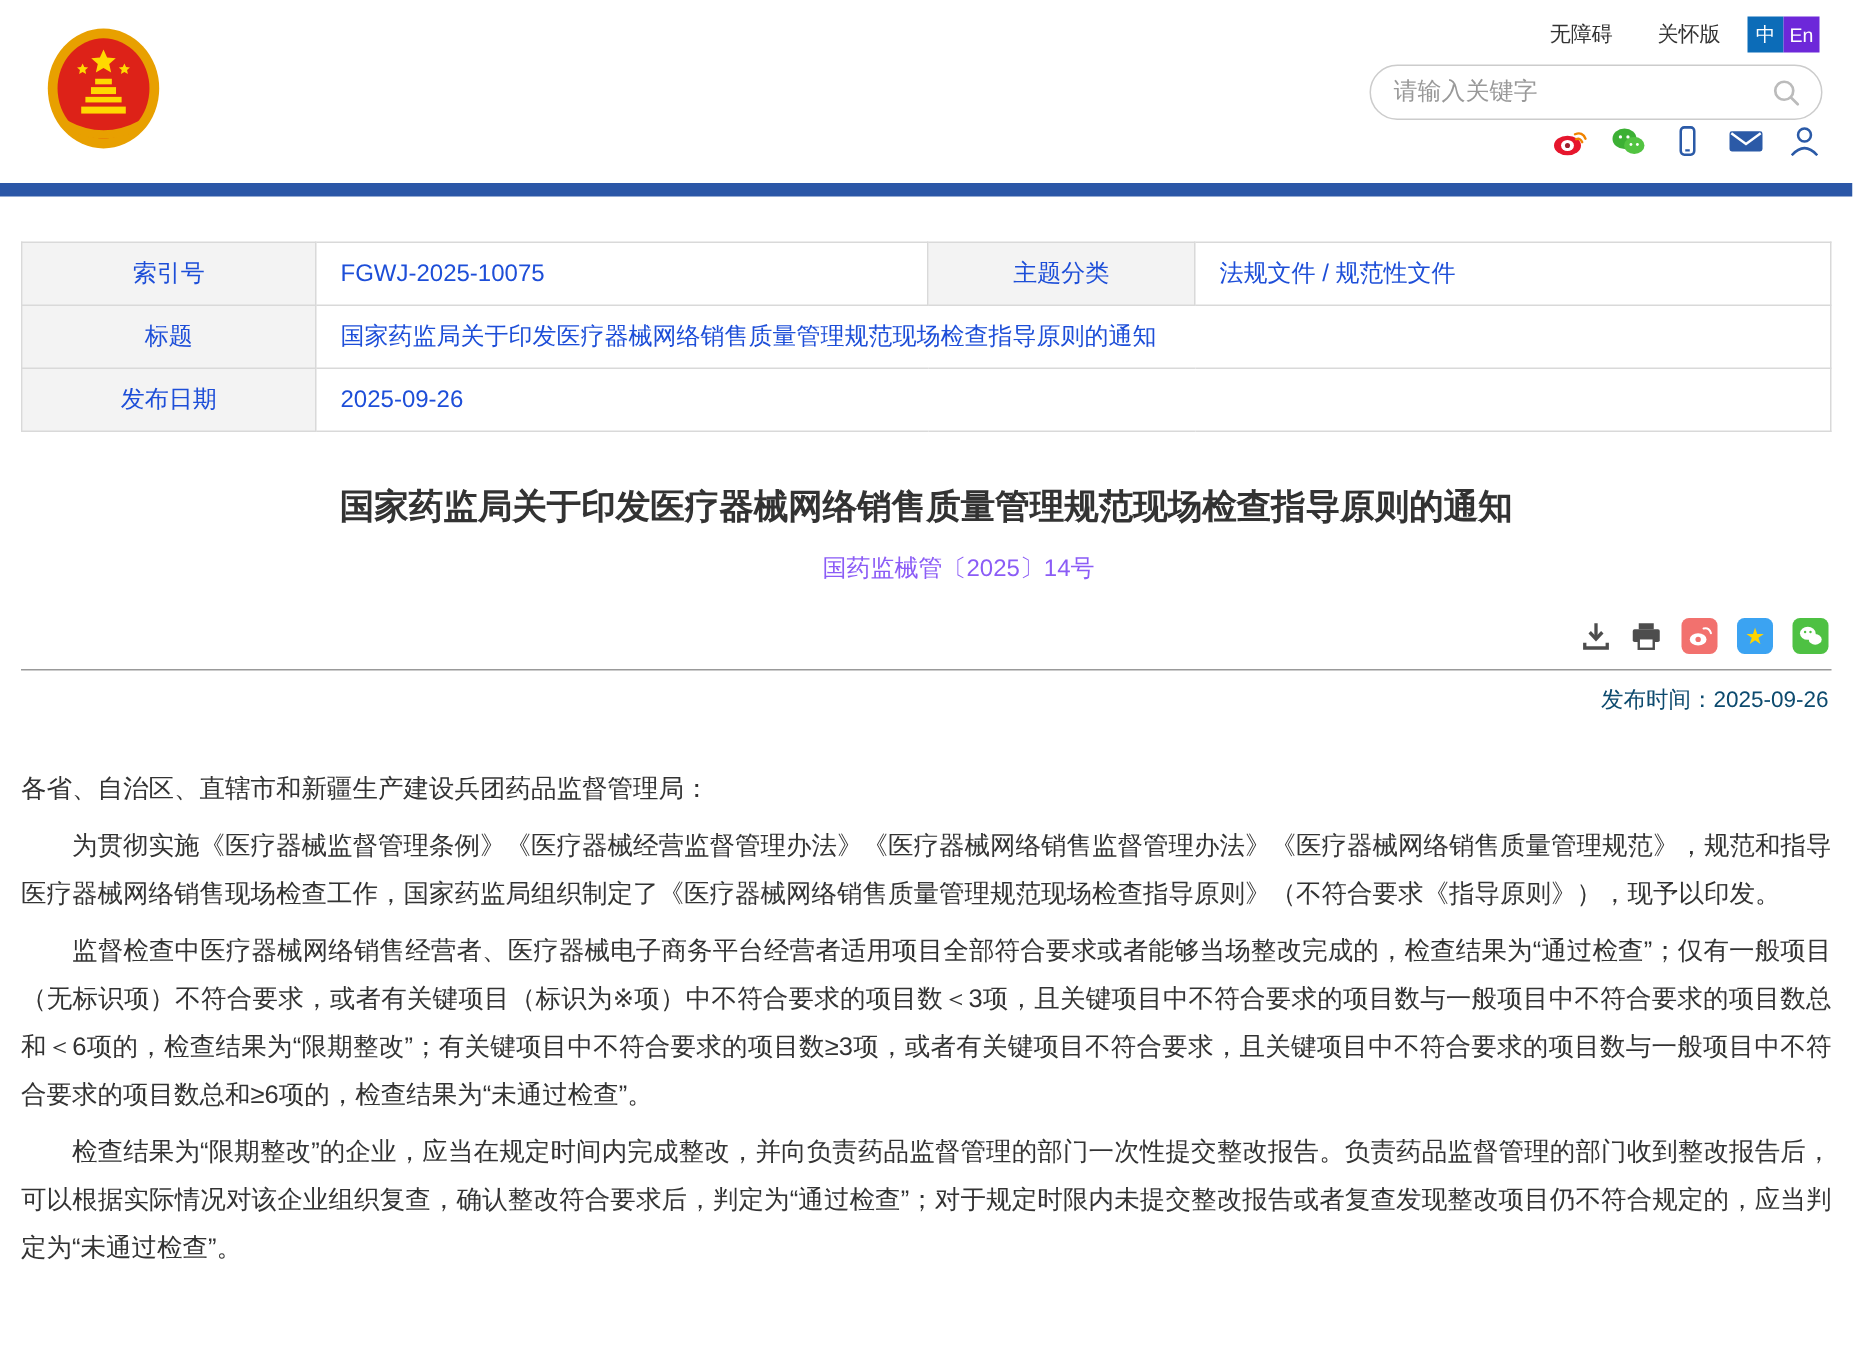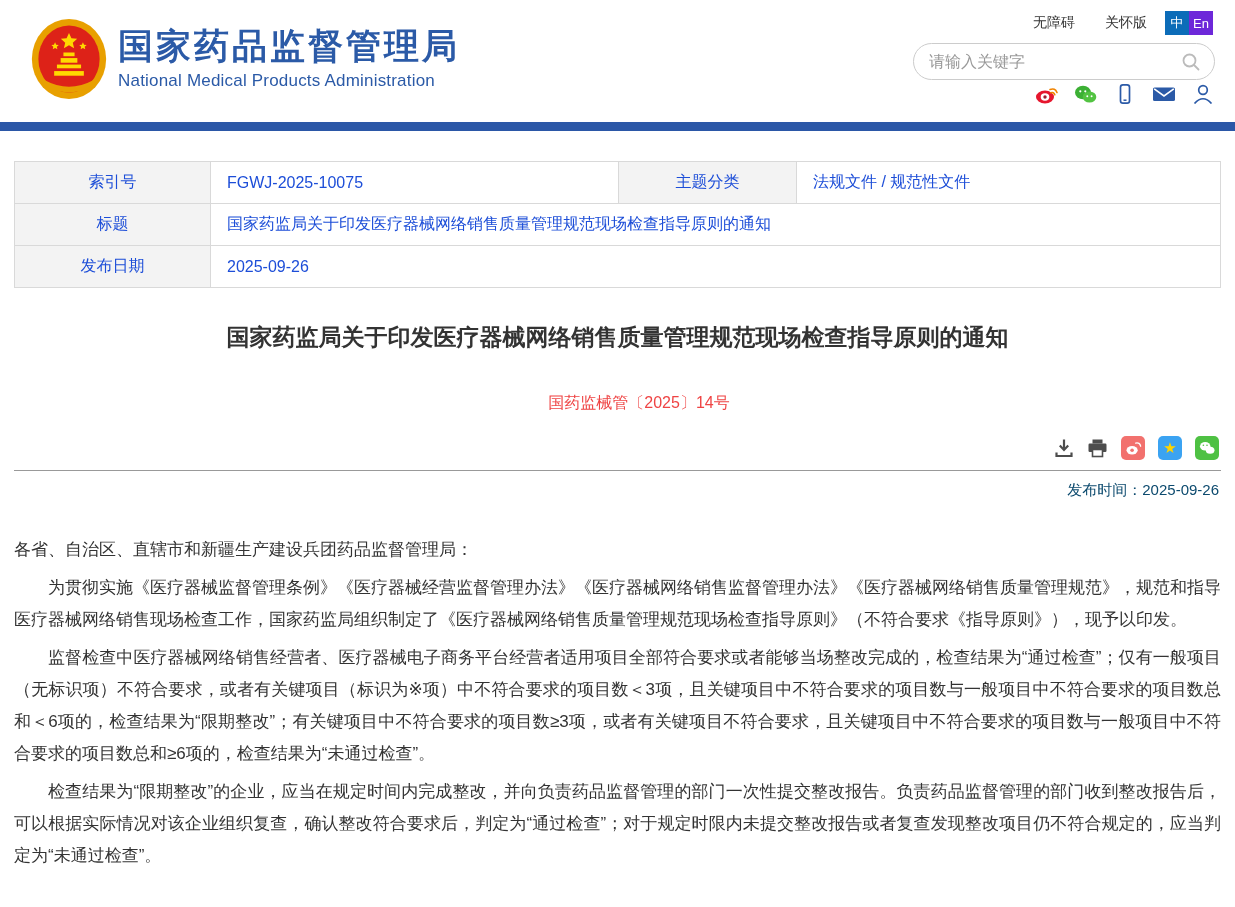--- a/index.html
+++ b/index.html
@@ -42,21 +42,21 @@
 
   
   .meta-wrap { margin: 30px 14px 0; }
   table.meta { width: 100%; border-collapse: collapse; table-layout: fixed; }
   table.meta td { border: 1px solid #d9d9d9; height: 42px; font-size: 16px; padding: 4px 16px; color: #1d4ed8; }
   table.meta td.lbl { background: #f3f3f3; text-align: center; }
   table.meta td.val { background: #fff; text-align: left; }
 
   
   .article-title { text-align: center; font-size: 23px; font-weight: bold; color: #333; margin: 34px 40px 0; }
-  .doc-number { text-align: center; font-size: 16px; color: #ef4444; margin-top: 40px; padding-left: 43px; }
+  .doc-number { text-align: center; font-size: 16px; color: #8b5cf6; margin-top: 16px; padding-left: 43px; }
 
   .tools-row { display: flex; justify-content: flex-end; align-items: center; gap: 13px; margin: 22px 16px 10px; }
   .tool-icon { cursor: pointer; display: flex; align-items: center; justify-content: center; }
   .badge { width: 24px; height: 24px; border-radius: 5px; display: flex; align-items: center; justify-content: center; }
   .badge-weibo { background: #f2716e; }
   .badge-qzone { background: #3ba3f2; font-size: 15px; color: #ffd400; }
   .badge-wechat { background: #4ec143; }
 
   .divider { border: none; border-top: 1px solid #999; margin: 0 14px; }
   .publish-time { text-align: right; margin: 10px 16px 0; color: #0c4a6e; font-size: 15px; }
@@ -79,24 +79,20 @@
       <path d="M27 27 l1.2 2.6 2.8.3-2.1 1.9.6 2.8-2.5-1.5-2.5 1.5.6-2.8-2.1-1.9 2.8-.3z" fill="#ffd900"></path>
       <path d="M57 27 l1.2 2.6 2.8.3-2.1 1.9.6 2.8-2.5-1.5-2.5 1.5.6-2.8-2.1-1.9 2.8-.3z" fill="#ffd900"></path>
       <rect x="33" y="44" width="18" height="5" fill="#ffd900"></rect>
       <rect x="29" y="51" width="26" height="4" fill="#ffd900"></rect>
       <rect x="36" y="38" width="12" height="4" fill="#ffd900"></rect>
       <rect x="26" y="58" width="32" height="5" fill="#ffd900"></rect>
       <path d="M16 68 q26 14 52 0 l-4 8 q-22 10 -44 0z" fill="#e8a000"></path>
     </svg>
   </span>
 
-  <div class="site-title">
-    <div class="cn">国家药品监督管理局</div>
-    <div class="en">National Medical Products Administration</div>
-  </div>
 
   <div class="top-links">
     <span>无障碍</span>
     <span>关怀版</span>
   </div>
 
   <div class="lang-toggle">
     <span class="lang-btn lang-zh">中</span>
     <span class="lang-btn lang-en">En</span>
   </div>

